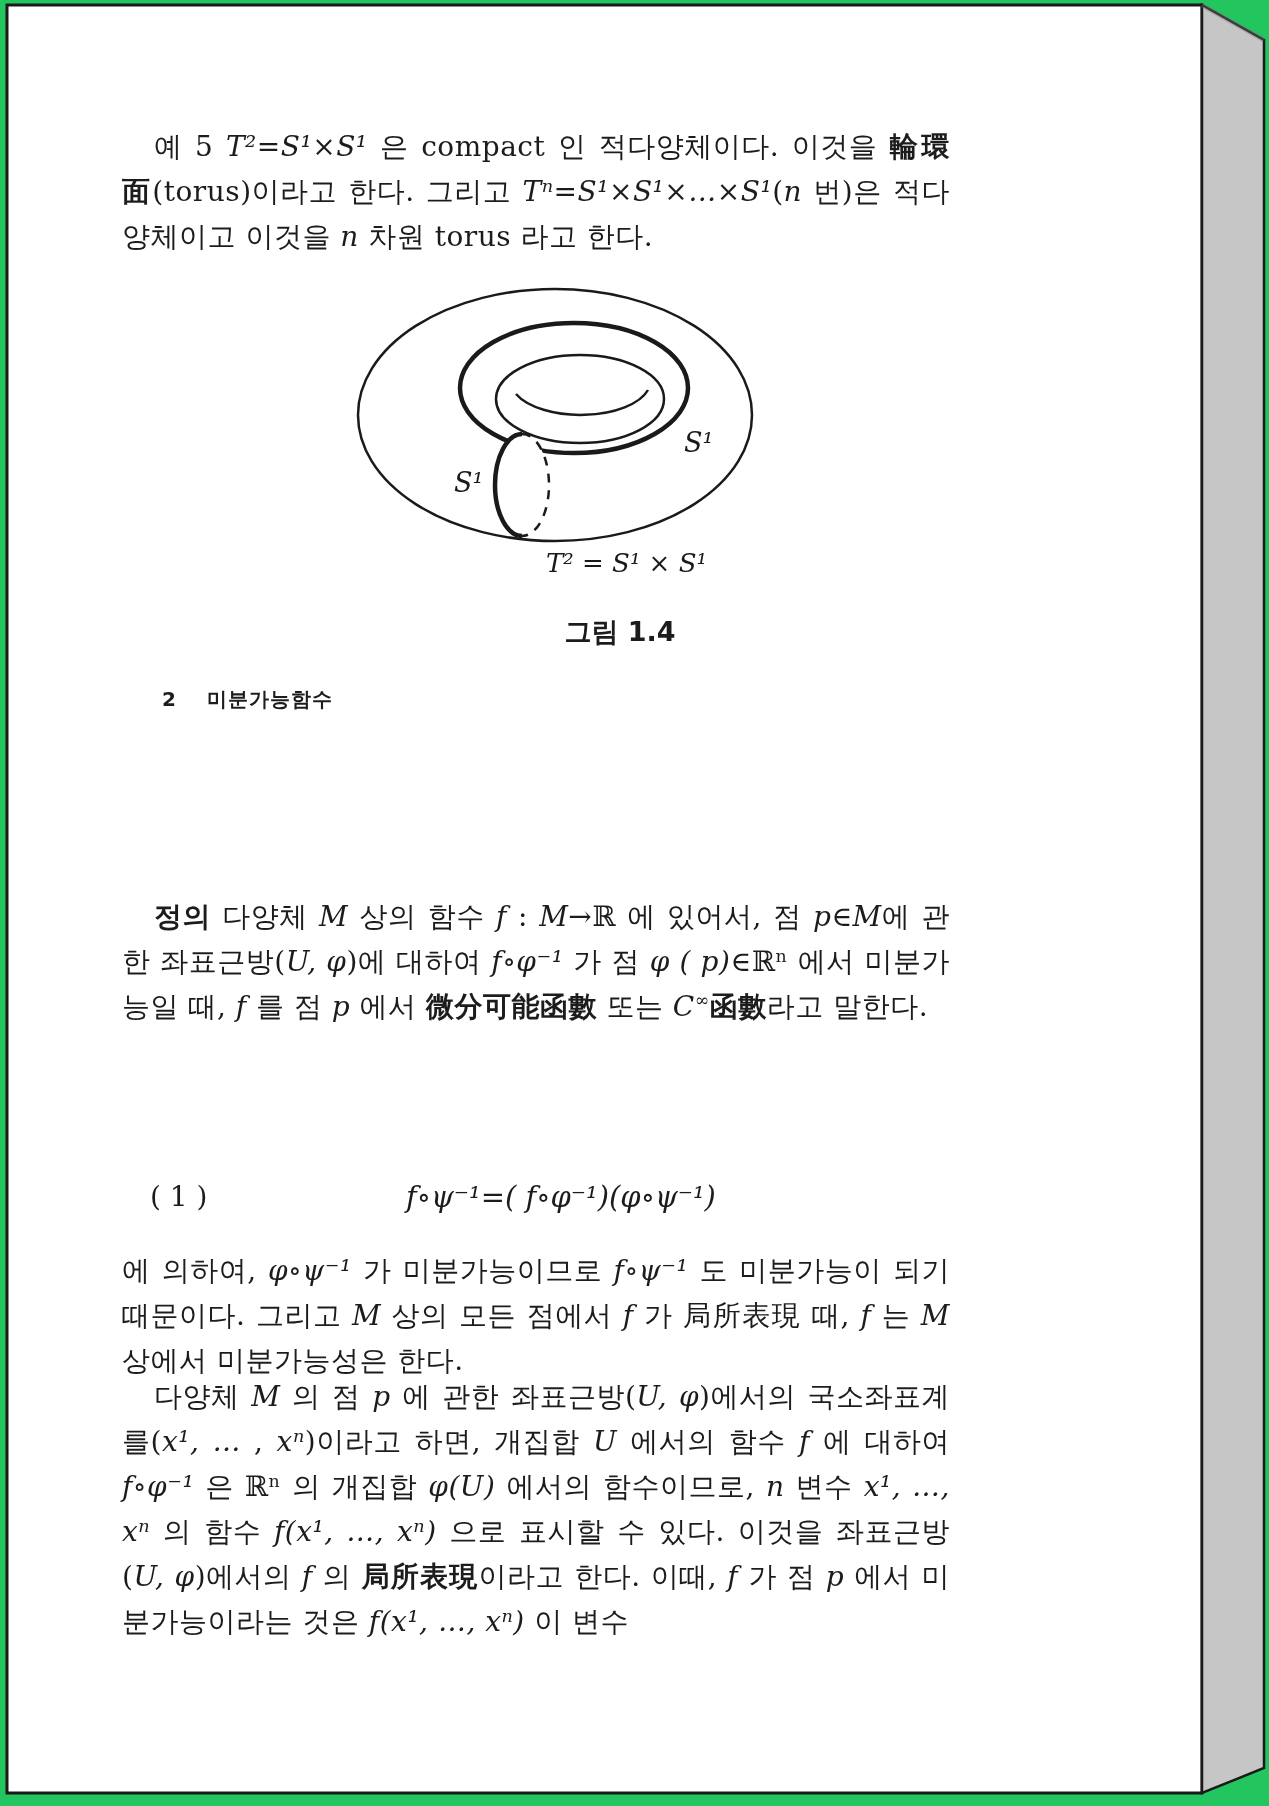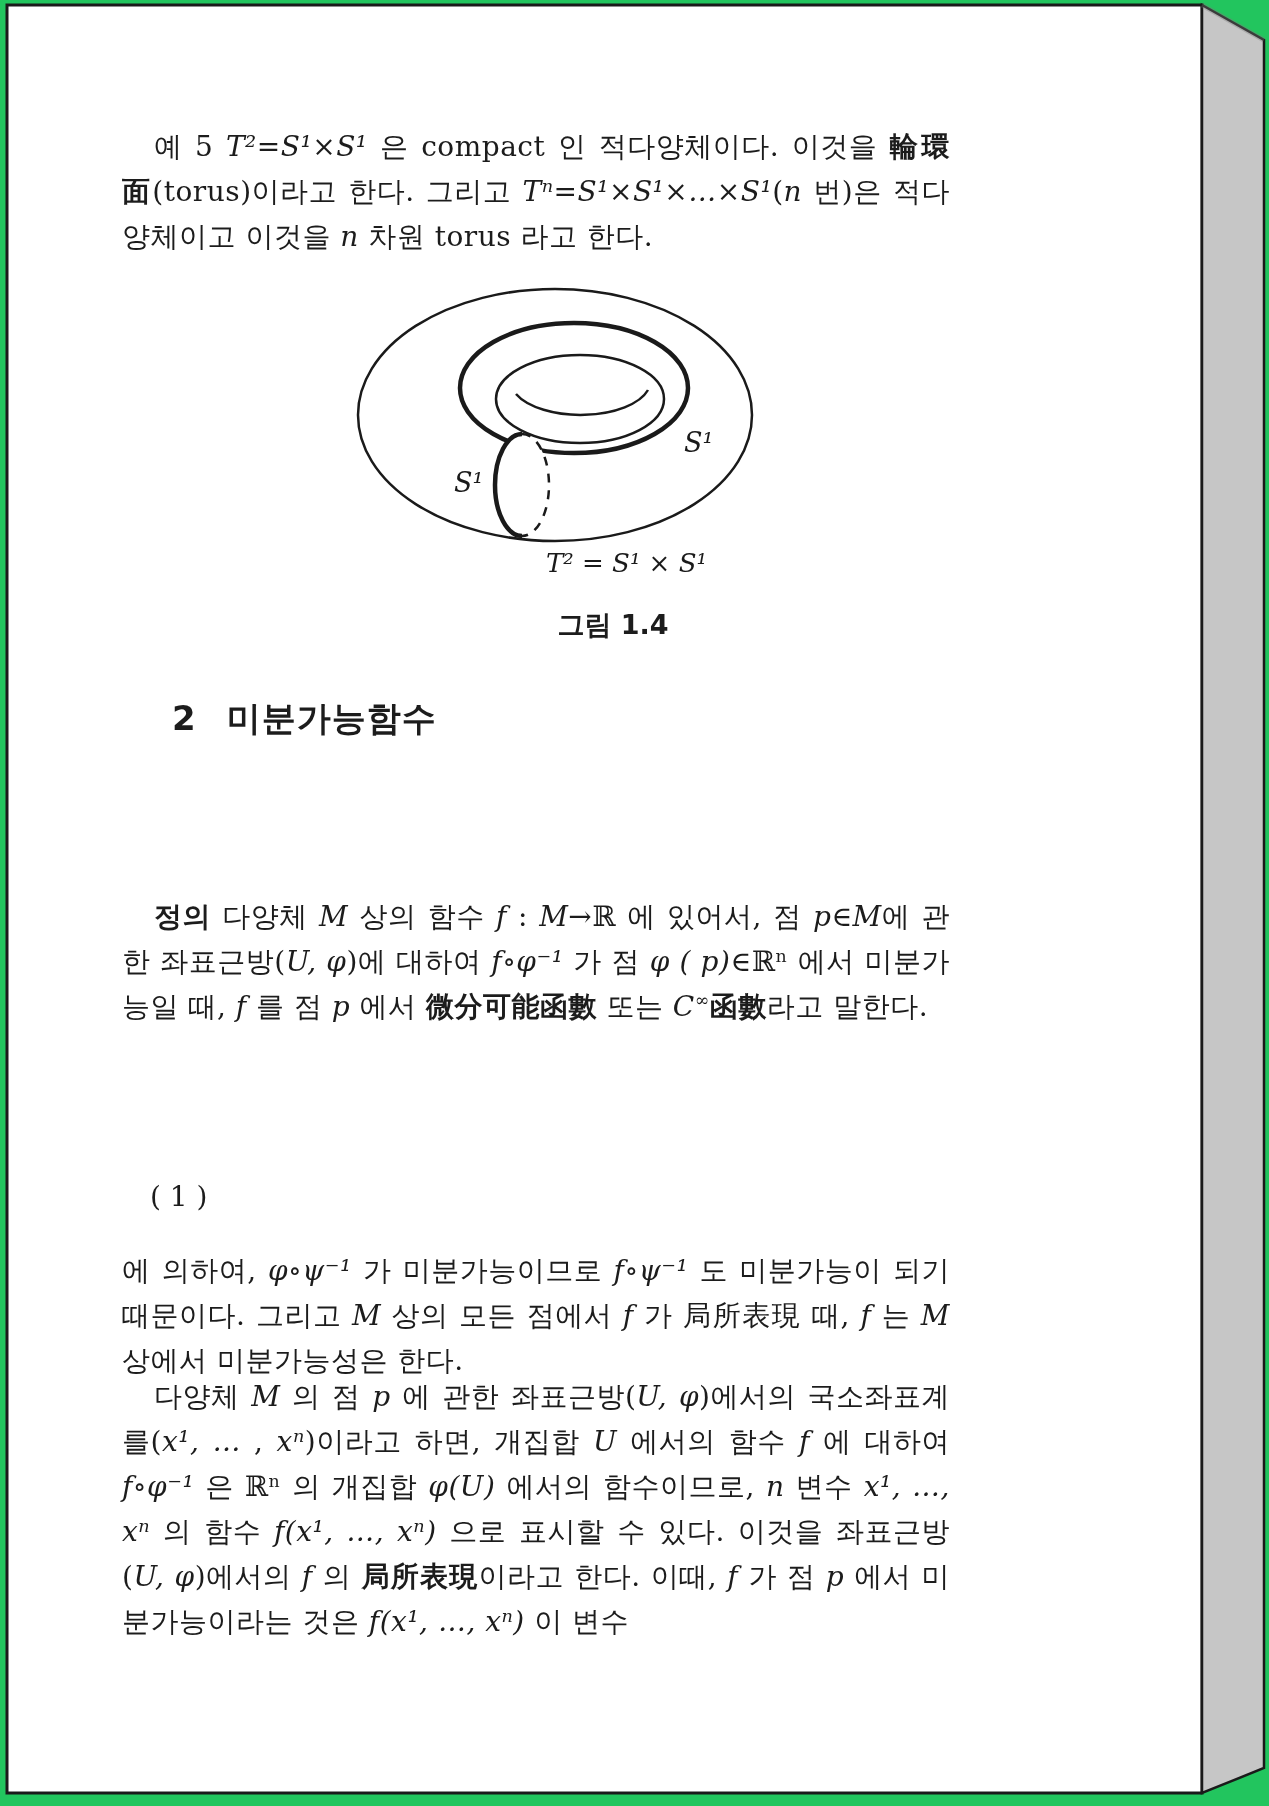--- a/index.html
+++ b/index.html
@@ -22,31 +22,31 @@
     text-align:justify;
     letter-spacing:0.5px;
     margin:0;
   }
   .indent{text-indent:32px;}
   .m{font-style:italic;font-family:"DejaVu Serif","Liberation Serif",serif;}
   .bold{font-weight:bold;}
   .sup{font-size:0.62em;vertical-align:super;line-height:0;}
   .section-heading{
     font-family:"DejaVu Sans","Liberation Sans",sans-serif;
-    font-size:34px;font-weight:bold;letter-spacing:1px;
-    margin:18px;
+    font-size:20px;font-weight:bold;letter-spacing:1px;
+    margin:8px;
   }
   .section-heading .num{margin-left:32px;margin-right:30px;}
   .figure-box{position:absolute;left:342px;top:276px;width:410px;height:300px;}
   .figure-box svg{display:block;}
   .fig-caption{
     text-align:center;
     transform:translateX(68px);
     font-family:"DejaVu Sans","Liberation Sans",sans-serif;
-    font-size:27px;font-weight:bold;margin:9px;
+    font-size:27px;font-weight:bold;margin:16px;
   }
   .equation-row{height:50px;}
   .eq-num{position:absolute;left:28px;top:0;font-size:28px;}
   .eq-body{
     display:block;text-align:center;transform:translateX(25px);
     font-size:29px;font-style:italic;
     font-family:"DejaVu Serif","Liberation Serif",serif;
     margin:0;
   }
   .page-footer{
@@ -95,20 +95,21 @@
     <h2 class="block section-heading" style="top:672px;">
       <span class="num">2</span><span>미분가능함수</span>
     </h2>
 
 
     <p class="block body-text indent" style="top:888px;"><span class="bold">정의</span><span>  다양체 </span><span class="m">M</span><span> 상의 함수 </span><span class="m">f</span><span> : </span><span class="m">M</span><span>→ℝ 에 있어서,  점 </span><span class="m">p</span><span>∈</span><span class="m">M</span><span>에 관한 좌표근방(</span><span class="m">U, φ</span><span>)에 대하여 </span><span class="m">f∘φ⁻¹</span><span> 가 점 </span><span class="m">φ ( p)</span><span>∈ℝⁿ 에서 미분가능일 때, </span><span class="m">f</span><span> 를 점 </span><span class="m">p</span><span> 에서 </span><span class="bold">微分可能函數</span><span> 또는 </span><span class="m">C</span><span class="sup">∞</span><span class="bold">函數</span><span>라고 말한다.</span></p>
 
 
     <div class="block equation-row" style="top:1174px;">
       <span class="eq-num">( 1 )</span>
+      <span class="eq-body">f∘ψ⁻¹=( f∘φ⁻¹)(φ∘ψ⁻¹)</span>
     </div>
 
     <p class="block body-text" style="top:1242px;"><span>에 의하여, </span><span class="m">φ∘ψ⁻¹</span><span> 가 미분가능이므로 </span><span class="m">f∘ψ⁻¹</span><span> 도 미분가능이  되기  때문이다.  그리고 </span><span class="m">M</span><span> 상의  모든  점에서 </span><span class="m">f</span><span> 가  局所表現  때, </span><span class="m">f</span><span> 는 </span><span class="m">M</span><span> 상에서 미분가능성은 한다.</span></p>
 
     <p class="block body-text indent" style="top:1368px;"><span>다양체 </span><span class="m">M</span><span> 의  점 </span><span class="m">p</span><span> 에  관한  좌표근방(</span><span class="m">U, φ</span><span>)에서의  국소좌표계를(</span><span class="m">x¹, …</span><span> , </span><span class="m">xⁿ</span><span>)이라고  하면,  개집합 </span><span class="m">U</span><span> 에서의  함수 </span><span class="m">f</span><span> 에  대하여 </span><span class="m">f∘φ⁻¹</span><span> 은   ℝⁿ 의  개집합 </span><span class="m">φ(U)</span><span> 에서의  함수이므로, </span><span class="m">n</span><span> 변수  </span><span class="m">x¹, …, xⁿ</span><span> 의  함수  </span><span class="m">f(x¹, …, xⁿ)</span><span> 으로 표시할 수 있다.  이것을 좌표근방(</span><span class="m">U, φ</span><span>)에서의 </span><span class="m">f</span><span> 의  </span><span class="bold">局所表現</span><span>이라고 한다.  이때, </span><span class="m">f</span><span> 가  점 </span><span class="m">p</span><span> 에서  미분가능이라는  것은 </span><span class="m">f(x¹, …, xⁿ)</span><span> 이 변수</span></p>
 
 
   </div>
 </div>
 

